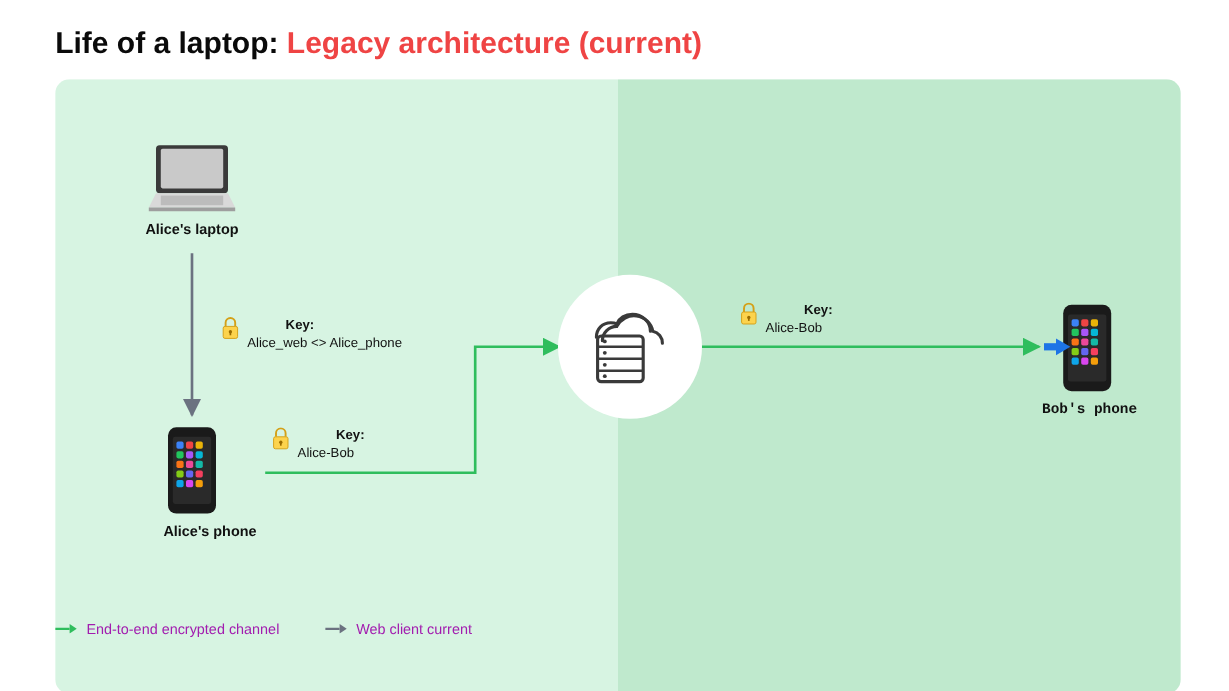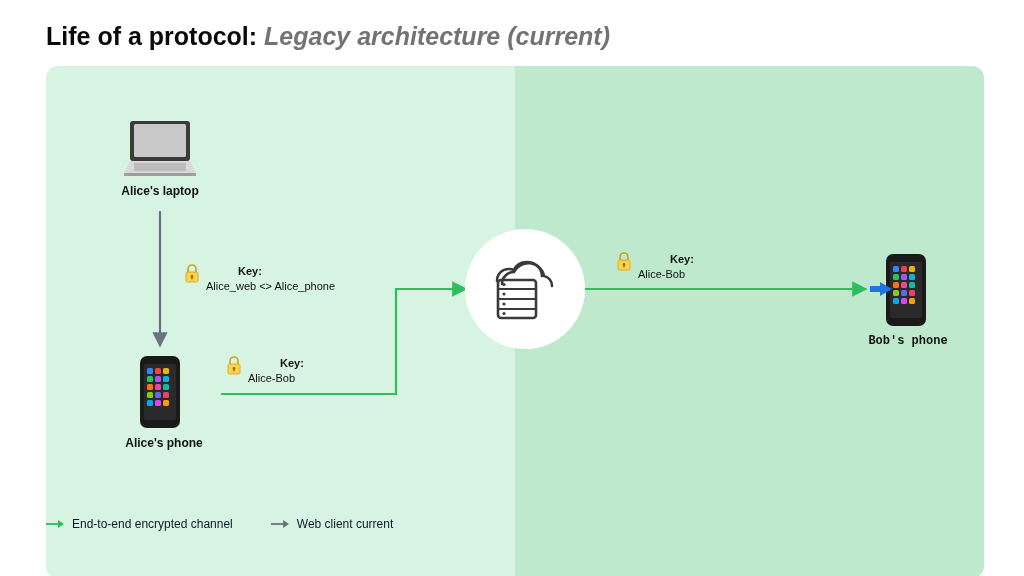--- a/index.html
+++ b/index.html
@@ -12,21 +12,21 @@
     position: relative;
   }
   .title {
     position: absolute;
     top: 22px;
     left: 46px;
     font-size: 25px;
     font-weight: 700;
     color: #0a0a0a;
   }
-  .title .accent { color: #737373; font-style: italic; }
+  .title .accent { color: #ef4444; }
   .canvas {
     position: absolute;
     top: 66px;
     left: 46px;
     width: 938px;
     height: 512px;
     border-radius: 12px;
     overflow: hidden;
   }
   .canvas .left-bg {
@@ -55,32 +55,32 @@
   .lock-icon { width: 16px; height: 20px; flex-shrink: 0; }
   svg { display: block; }
 
   .legend {
     position: absolute;
     left: 46px;
     top: 517px;
     display: flex;
     gap: 38px;
     font-size: 12px;
-    color: #0f172a;
+    color: #a21caf;
     align-items: center;
   }
   .legend-item { display: flex; align-items: center; gap: 8px; }
   .green-arrow-small { width: 18px; height: 8px; }
   .gray-arrow-small { width: 18px; height: 8px; }
 </style>
 </head>
 <body>
 
 <div class="title">
-  <span>Life of a protocol: </span><span class="accent">Legacy architecture (current)</span>
+  <span>Life of a laptop: </span><span class="accent">Legacy architecture (current)</span>
 </div>
 
 <div class="canvas">
   <div class="left-bg"></div>
   <div class="right-bg"></div>
 
   <svg width="938" height="438" style="position:absolute;left:0;top:0;">
     <defs>
       <marker id="arrowGreen" viewBox="0 0 10 10" refX="9" refY="5" markerWidth="7" markerHeight="7" orient="auto-start-reverse">
         <path d="M 0 0 L 10 5 L 0 10 z" fill="#2fbd5d"></path>
@@ -169,21 +169,21 @@
       <line x1="6" y1="41" x2="44" y2="41" stroke="#3a3a3a" stroke-width="2.2"></line>
       <line x1="6" y1="51" x2="44" y2="51" stroke="#3a3a3a" stroke-width="2.2"></line>
       <circle cx="12" cy="26.5" r="1.6" fill="#3a3a3a"></circle>
       <circle cx="12" cy="36" r="1.6" fill="#3a3a3a"></circle>
       <circle cx="12" cy="46" r="1.6" fill="#3a3a3a"></circle>
       <circle cx="12" cy="55.5" r="1.6" fill="#3a3a3a"></circle>
     </g>
   </svg>
 
   <div class="node-label" style="left:72px; top:118px; width:84px;">Alice's laptop</div>
-  <div class="node-label" style="left:76px; top:370px; width:84px;">Alice's phone</div>
+  <div class="node-label" style="left:87px; top:370px; width:84px;">Alice's phone</div>
   <div class="node-label" style="left:820px; top:268px; width:84px;font-family:Liberation Mono, monospace;">Bob's phone</div>
 
   <div class="key-block" style="left:138px; top:198px;">
     <svg class="lock-icon" viewBox="0 0 16 20">
       <path d="M4 8 V5 a4 4 0 0 1 8 0 V8" fill="none" stroke="#d4a017" stroke-width="1.6"></path>
       <rect x="2" y="8" width="12" height="10" rx="1.5" fill="#fcd34d" stroke="#d4a017" stroke-width="0.8"></rect>
       <circle cx="8" cy="12.5" r="1.4" fill="#9a6c00"></circle>
       <rect x="7.3" y="13" width="1.4" height="2.4" fill="#9a6c00"></rect>
     </svg>
     <div class="key-text">

